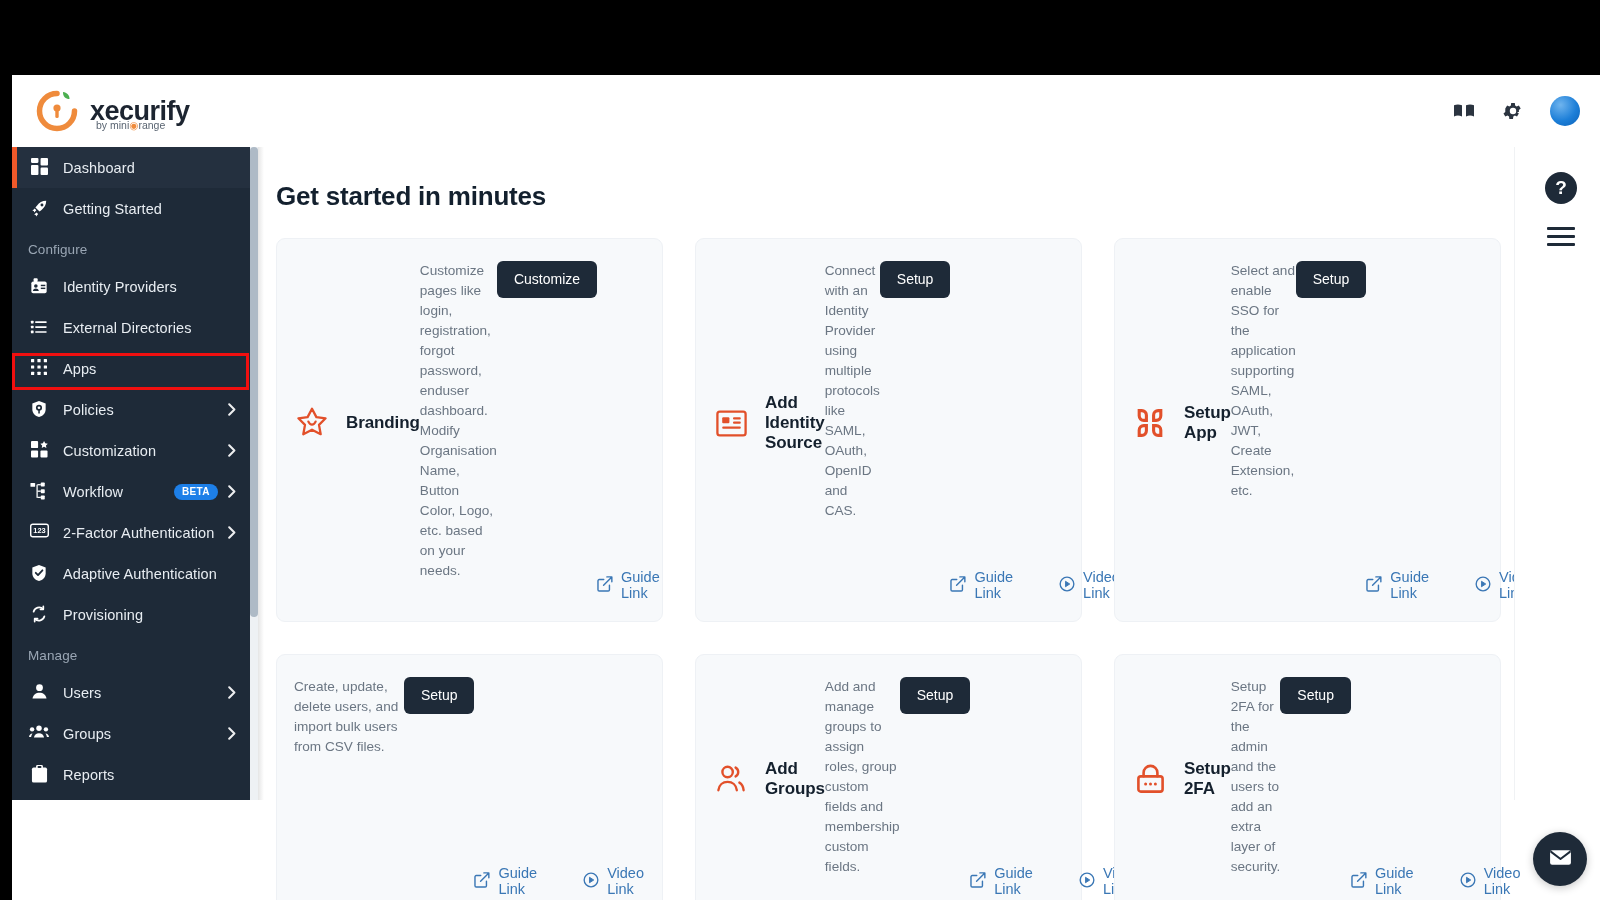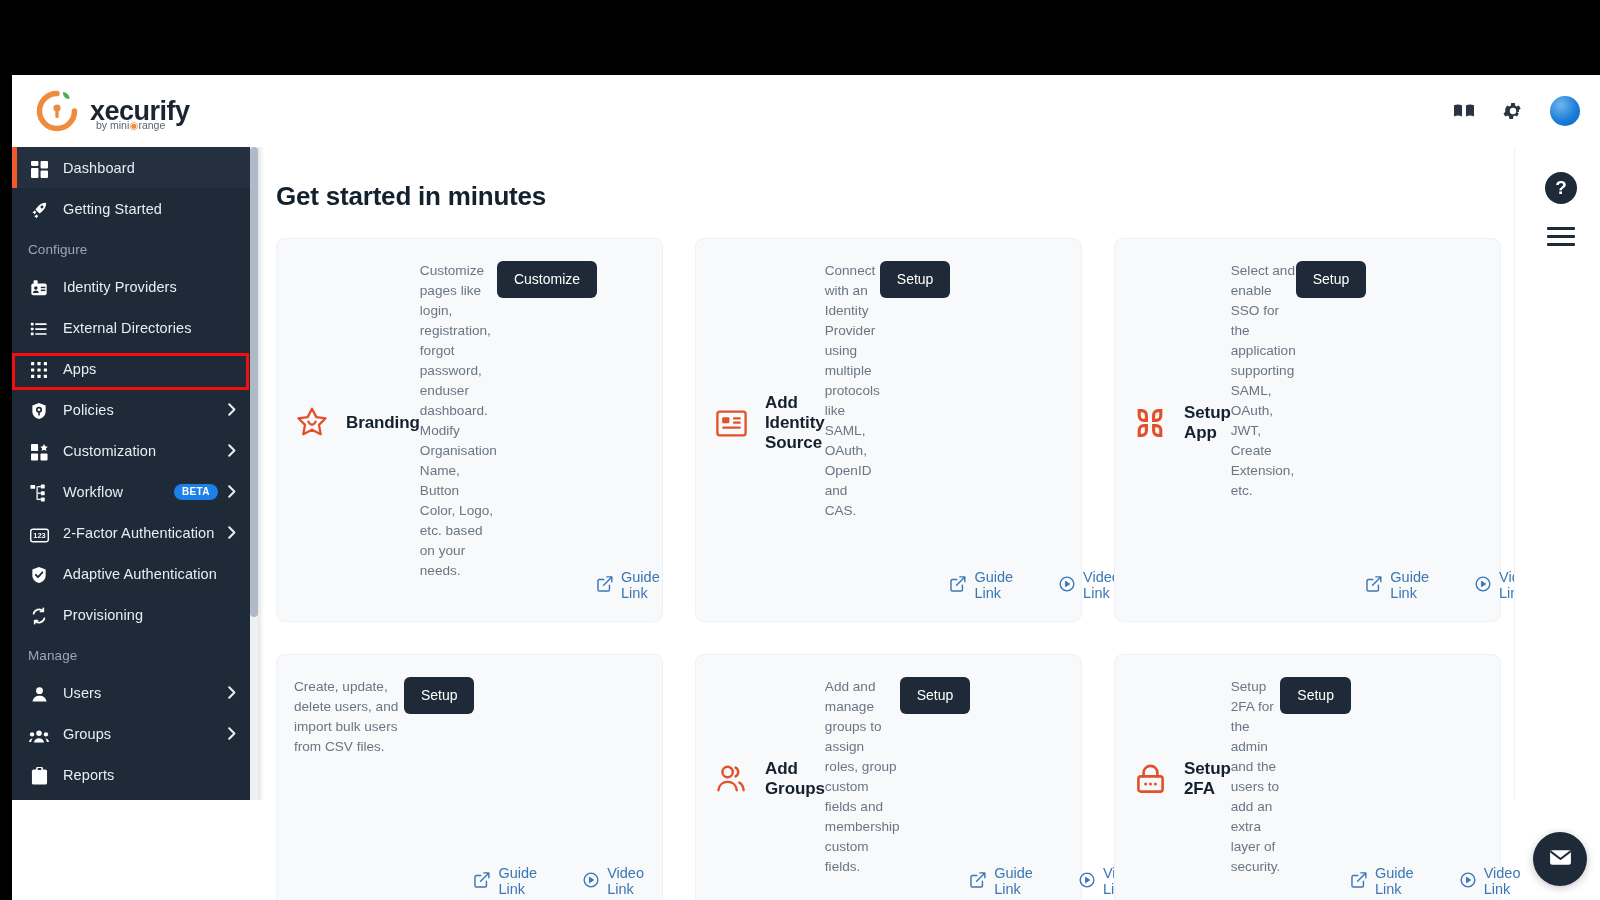--- a/index.html
+++ b/index.html
@@ -64,21 +64,21 @@
     cursor: pointer;
     user-select: none;
   }
   .nav-item.active { background: #24303f; }
   .nav-item.active::before {
     content: ""; position: absolute; left: 0; top: 0;
     width: 5px; height: 100%; background: #f0592a;
   }
   .nav-ico {
     width: 22px; height: 20px;
-    display: flex; align-items: flex-end; justify-content: center;
+    display: flex; align-items: flex-start; justify-content: center;
     margin-right: 13px; flex: 0 0 22px;
   }
   .nav-label { flex: 1 1 auto; white-space: nowrap; letter-spacing: 0.1px; }
   .chev { opacity: .92; display: flex; align-items: center; }
   .badge-beta {
     background: #1d7fe8; color: #fff;
     font-size: 10px; font-weight: 700;
     border-radius: 9px; padding: 2px 8px 3px;
     letter-spacing: .4px; margin-right: 10px;
   }

